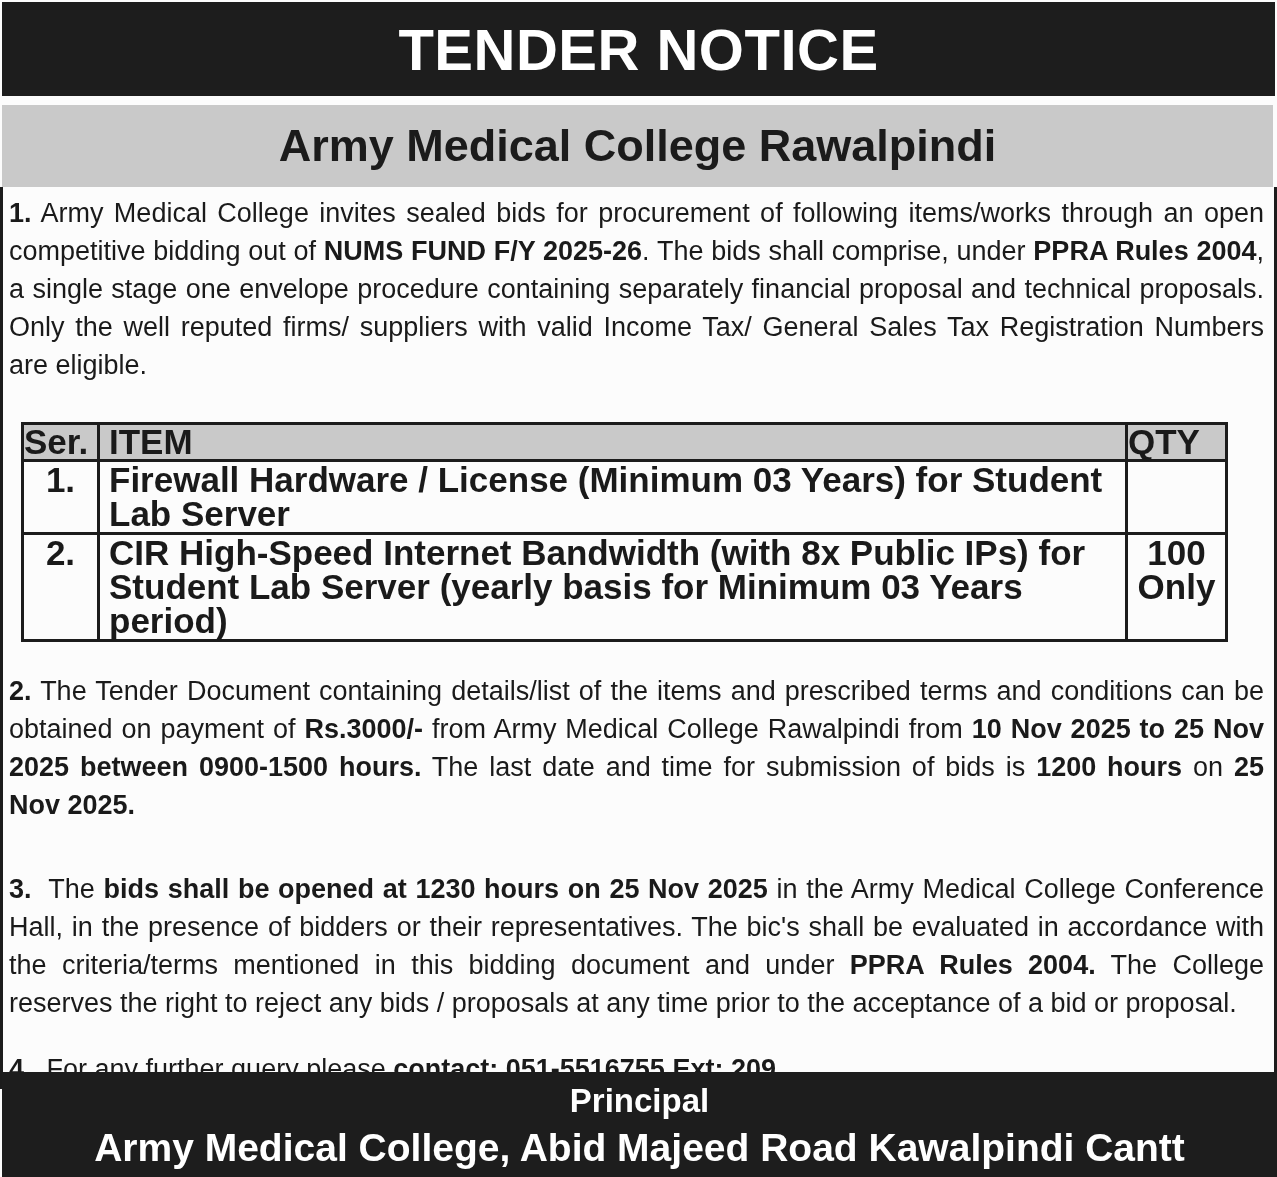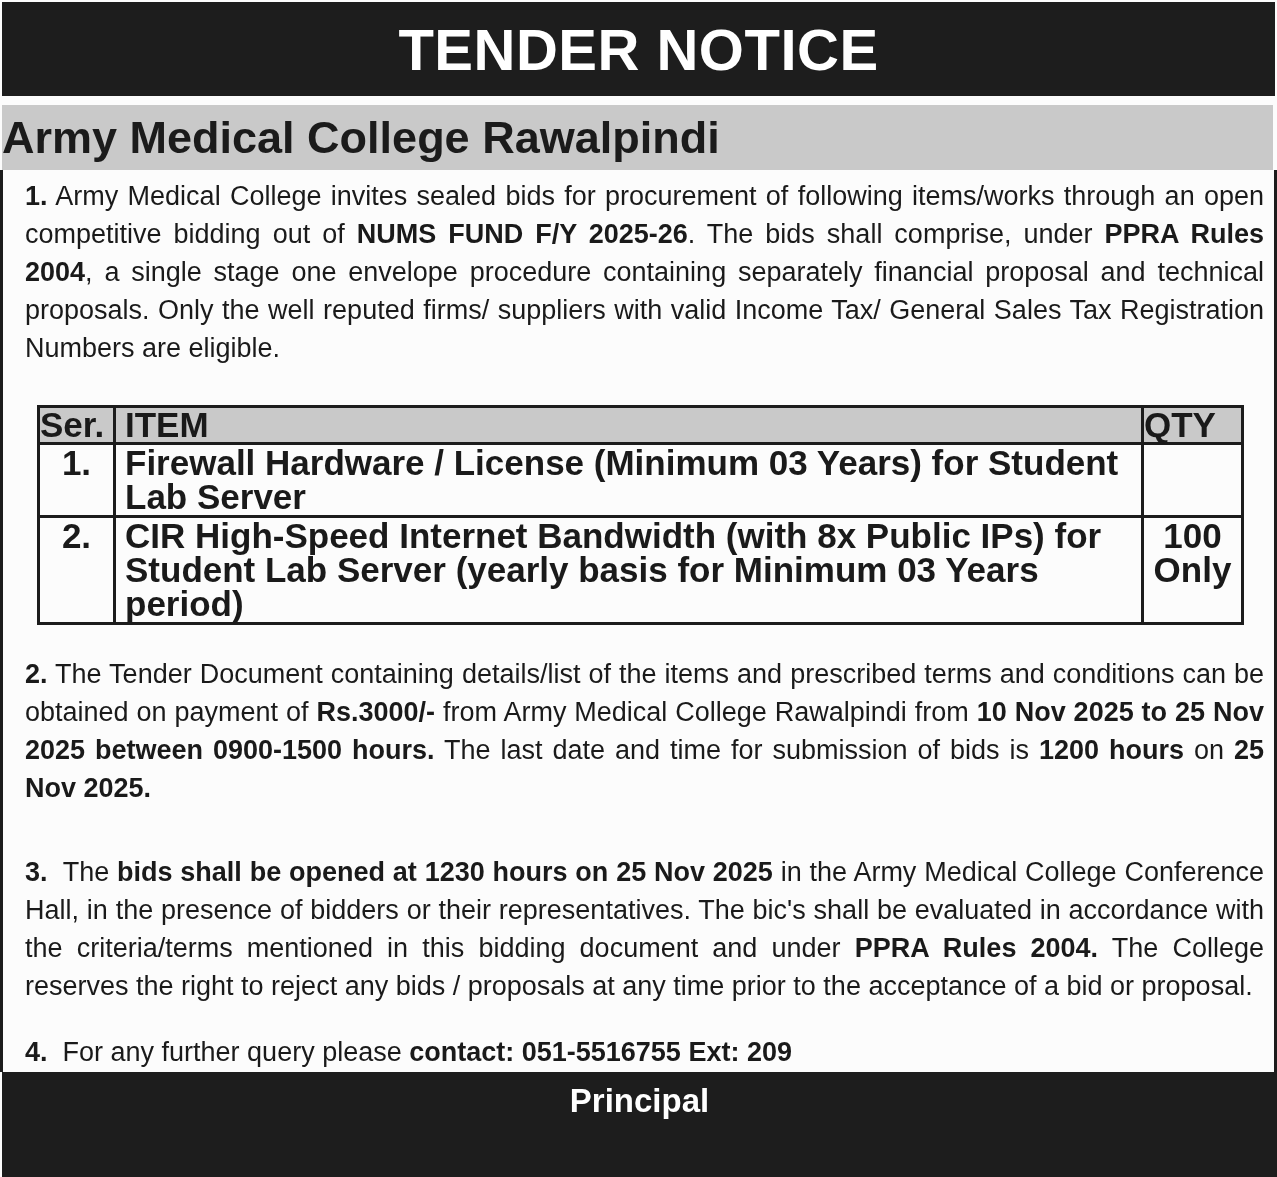--- a/index.html
+++ b/index.html
@@ -13,32 +13,32 @@
   }
   .banner {
     margin: 2px 2px 0 2px; height: 94px;
     background: var(--banner-bg, #1d1d1d);
     display: flex; align-items: center; justify-content: center;
   }
   .banner-title {
     color: #ffffff; font-weight: bold; font-size: 58px; letter-spacing: 0.5px;
   }
   .subbanner {
-    margin: 9px 4px 0 2px; height: 65px;
+    margin: 9px 4px 0 2px; height: 82px;
     background: var(--subbanner-bg, #c9c9c9);
-    display: flex; align-items: center; justify-content: flex-start;
+    display: flex; align-items: center; justify-content: center;
   }
   .subbanner-title {
     color: #1b1b1b; font-weight: bold; font-size: 45px;
   }
   .doc-body {
     height: 902px;
     border-left: 3px solid #1c1c1c;
     border-right: 3px solid #1c1c1c;
-    padding: 7px 10px 0 22px;
+    padding: 7px 10px 0 6px;
     overflow: hidden;
   }
   .para {
     font-size: 27px; line-height: 38px;
     text-align: justify;
   }
   .para .b, .items-table { font-weight: bold; }
   .para-2 { margin-top: 30px; }
   .para-3 { margin-top: 46px; }
   .para-4 { margin-top: 28px; }
@@ -115,15 +115,16 @@
     <p class="para para-2"><span class="b">2.</span><span> The Tender Document containing details/list of the items and prescribed terms and conditions can be obtained on payment of </span><span class="b">Rs.3000/-</span><span> from Army Medical College Rawalpindi from </span><span class="b">10 Nov 2025 to 25 Nov 2025 between 0900-1500 hours.</span><span> The last date and time for submission of bids is </span><span class="b">1200 hours</span><span> on </span><span class="b">25 Nov 2025.</span></p>
 
     <p class="para para-3"><span class="b">3.</span><span>&nbsp; The </span><span class="b">bids shall be opened at 1230 hours on 25 Nov 2025</span><span> in the Army Medical College Conference Hall, in the presence of bidders or their representatives. The bic's shall be evaluated in accordance with the criteria/terms mentioned in this bidding document and under </span><span class="b">PPRA Rules 2004.</span><span> The College reserves the right to reject any bids / proposals at any time prior to the acceptance of a bid or proposal.</span></p>
 
     <p class="para para-4"><span class="b">4.</span><span>&nbsp; For any further query please </span><span class="b">contact: 051-5516755 Ext: 209</span></p>
 
   </main>
 
   <footer class="footer">
     <div class="footer-principal">Principal</div>
+    <div class="footer-address">Army Medical College, Abid Majeed Road Kawalpindi Cantt</div>
   </footer>
 
 </div>
 
 </body></html>

